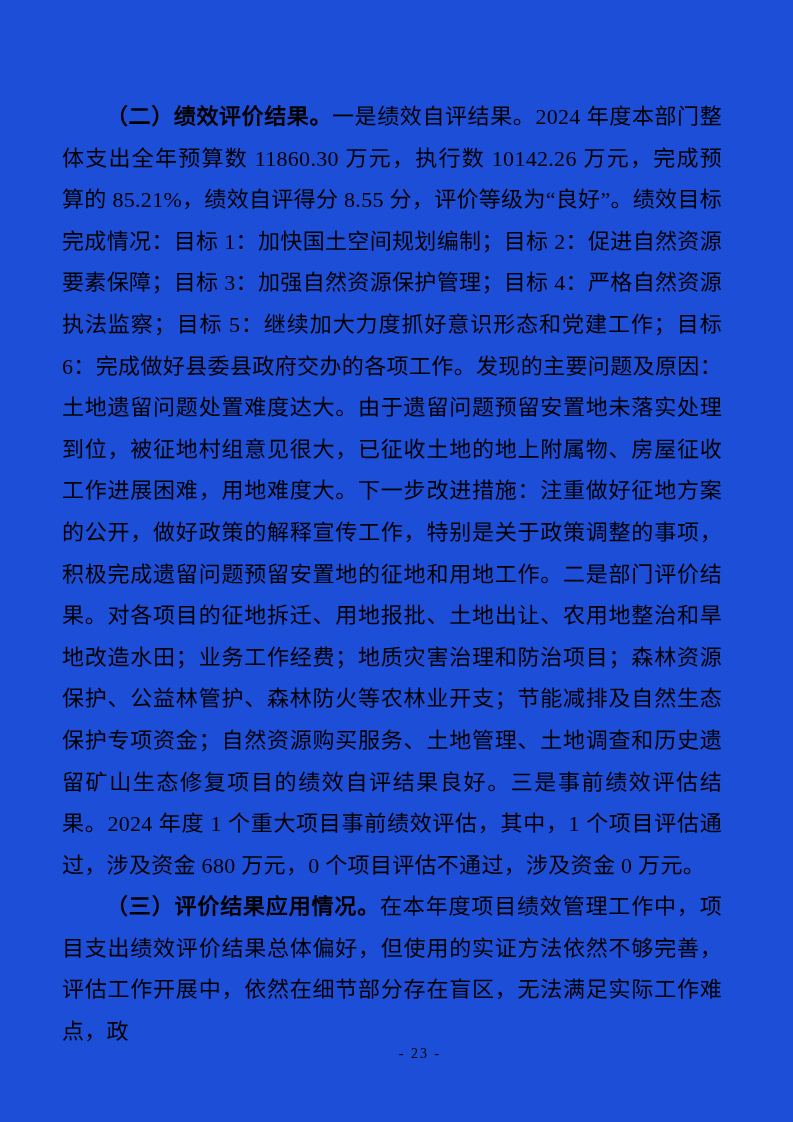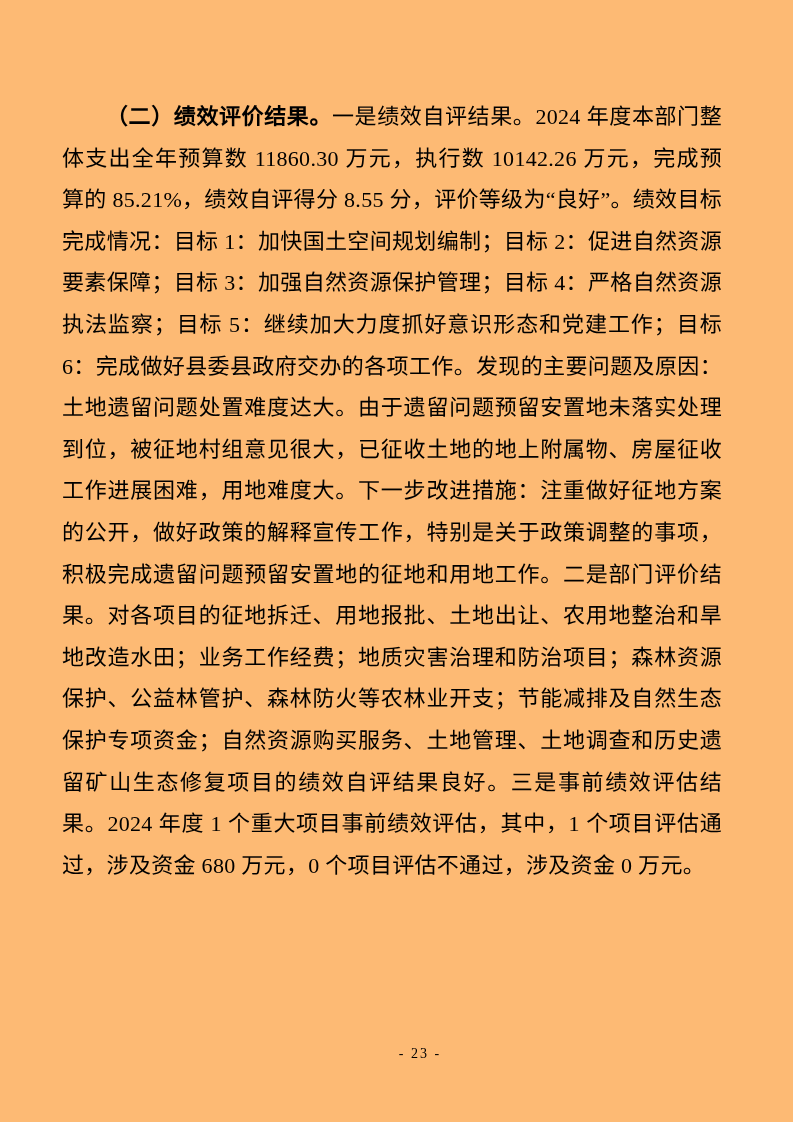--- a/index.html
+++ b/index.html
@@ -2,21 +2,21 @@
 <html lang="zh-CN"><head>
 <meta charset="utf-8">
 <style>
   * { margin: 0; padding: 0; box-sizing: border-box; }
   html, body { background: #ffffff; }
   .page {
     position: relative;
     width: 793px;
     height: 1122px;
     margin: 0 auto;
-    background: #fdba74;
+    background: #1d4ed8;
     color: #000000;
     overflow: hidden;
     font-family: "Liberation Serif", "DejaVu Serif", serif;
   }
   .content {
     position: absolute;
     left: 62px;
     top: 96px;
     width: 660px;
   }
@@ -47,17 +47,18 @@
     letter-spacing: 2px;
     color: #000000;
   }
 </style>
 </head>
 <body>
 
 <div class="page">
   <main class="content">
     <p class="para"><strong class="lead">（二）绩效评价结果。</strong><span>一是绩效自评结果。2024 年度本部门整体支出全年预算数 11860.30 万元，执行数 10142.26 万元，完成预算的 85.21%，绩效自评得分 8.55 分，评价等级为“良好”。绩效目标完成情况：目标 1：加快国土空间规划编制；目标 2：促进自然资源要素保障；目标 3：加强自然资源保护管理；目标 4：严格自然资源执法监察；目标 5：继续加大力度抓好意识形态和党建工作；目标 6：完成做好县委县政府交办的各项工作。发现的主要问题及原因：土地遗留问题处置难度达大。由于遗留问题预留安置地未落实处理到位，被征地村组意见很大，已征收土地的地上附属物、房屋征收工作进展困难，用地难度大。下一步改进措施：注重做好征地方案的公开，做好政策的解释宣传工作，特别是关于政策调整的事项，积极完成遗留问题预留安置地的征地和用地工作。二是部门评价结果。对各项目的征地拆迁、用地报批、土地出让、农用地整治和旱地改造水田；业务工作经费；地质灾害治理和防治项目；森林资源保护、公益林管护、森林防火等农林业开支；节能减排及自然生态保护专项资金；自然资源购买服务、土地管理、土地调查和历史遗留矿山生态修复项目的绩效自评结果良好。三是事前绩效评估结果。2024 年度 1 个重大项目事前绩效评估，其中，1 个项目评估通过，涉及资金 680 万元，0 个项目评估不通过，涉及资金 0 万元。</span></p>
+    <p class="para"><strong class="lead">（三）评价结果应用情况。</strong><span>在本年度项目绩效管理工作中，项目支出绩效评价结果总体偏好，但使用的实证方法依然不够完善，评估工作开展中，依然在细节部分存在盲区，无法满足实际工作难点，政</span></p>
   </main>
   <footer class="page-footer">
     <span class="page-number">- 23 -</span>
   </footer>
 </div>
 
 </body></html>

